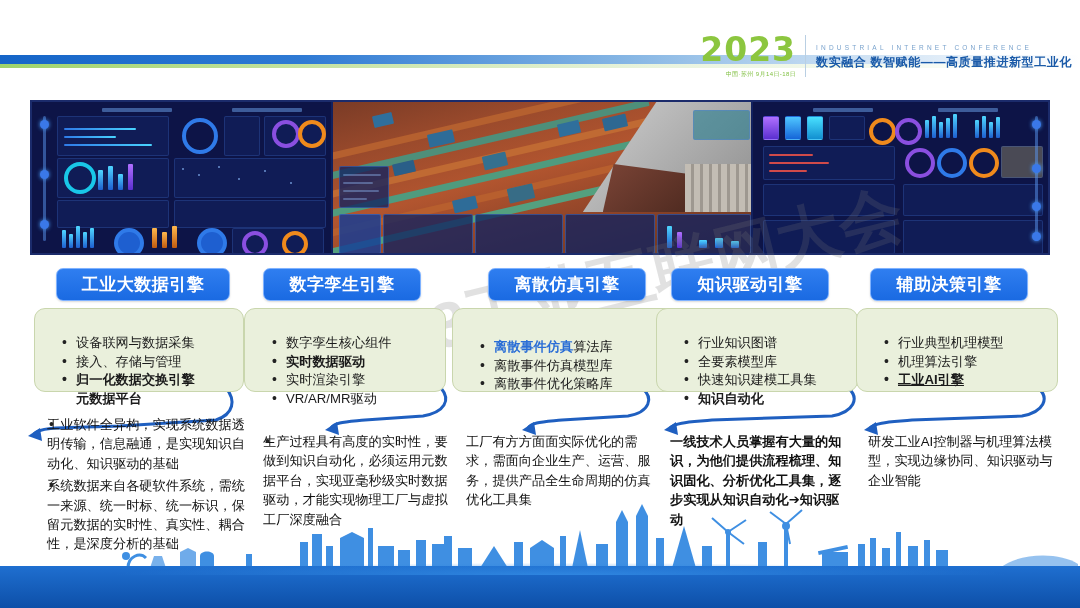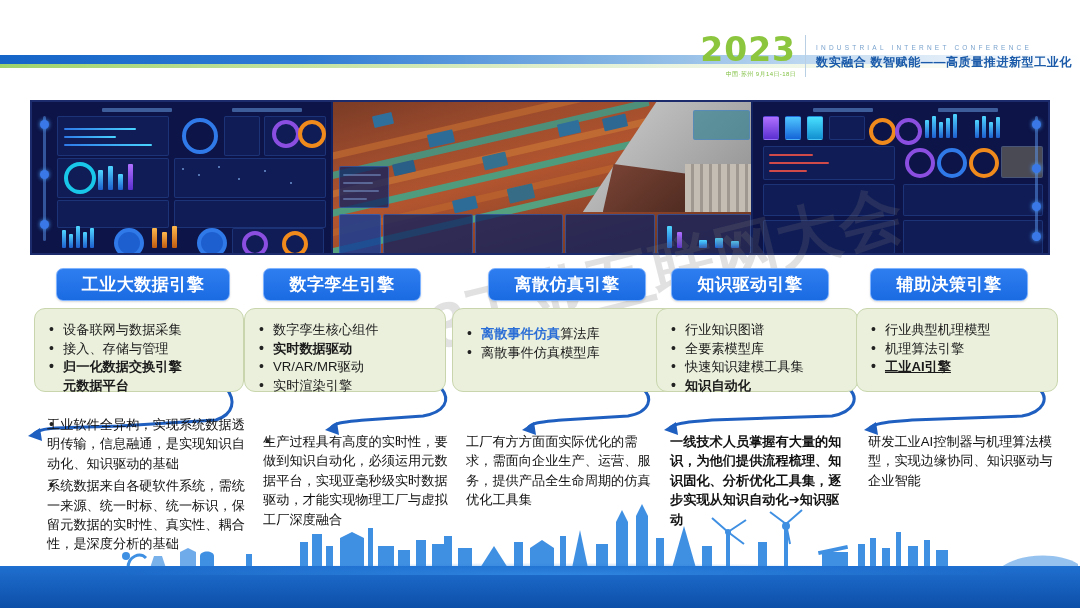--- a/index.html
+++ b/index.html
@@ -81,21 +81,21 @@
     letter-spacing:.5px;white-space:nowrap;
     box-shadow:0 1px 2px rgba(0,0,0,.15);
   }
 
   
   .gbox{
     position:absolute;
     background:#eaf0dc;border:1px solid #c9d6ad;border-radius:11px;
     box-sizing:border-box;padding:8px 6px 8px 6px;
   }
-  .gbox ul{margin:4px;padding:0;list-style:none;}
+  .gbox ul{margin:17px;padding:0;list-style:none;}
   .gbox li{
     font-size:13.2px;color:#1b1b1b;line-height:1.42;
     padding-left:18px;position:relative;white-space:nowrap;
   }
   .gbox li::before{
     content:"•";position:absolute;left:4px;top:-1px;font-size:14px;color:#222;
   }
   .gbox li.nodot::before{content:"";}
   .hl{color:#2b6ed6;font-weight:bold;}
   .hl-u{color:#2b6ed6;font-weight:bold;text-decoration:underline;}
@@ -315,33 +315,34 @@
 <div class="para" style="left:32px;top:415px;width:214px;">
   <p style="position:relative;"><span class="dot">•</span><span>工业软件全异构，实现系统数据透明传输，信息融通，是实现知识自动化、知识驱动的基础</span></p>
   <p style="position:relative;"><span class="dot">•</span><span>系统数据来自各硬软件系统，需统一来源、统一时标、统一标识，保留元数据的实时性、真实性、耦合性，是深度分析的基础</span></p>
 </div>
 
 <div class="pill" style="left:263px;top:268px;width:156px;">数字孪生引擎</div>
 <div class="gbox" style="left:244px;top:308px;width:202px;height:84px;">
   <ul>
     <li>数字孪生核心组件</li>
     <li class="hl">实时数据驱动</li>
+    <li>实时渲染引擎</li>
     <li>VR/AR/MR驱动</li>
-    <li>实时渲染引擎</li>
   </ul>
 </div>
 <div class="para" style="left:248px;top:432px;width:206px;">
   <p style="position:relative;"><span class="dot">•</span><span>生产过程具有高度的实时性，要做到知识自动化，必须运用元数据平台，实现亚毫秒级实时数据驱动，才能实现物理工厂与虚拟工厂深度融合</span></p>
 </div>
 
 <div class="pill" style="left:488px;top:268px;width:156px;">离散仿真引擎</div>
 <div class="gbox" style="left:452px;top:308px;width:232px;height:84px;padding-top:12px;">
   <ul>
     <li><span class="hl">离散事件仿真</span><span>算法库</span></li>
     <li>离散事件仿真模型库</li>
+    <li>离散事件优化策略库</li>
   </ul>
 </div>
 <div class="para" style="left:460px;top:432px;width:200px;padding-left:6px;">
   <p><span>工厂有方方面面实际优化的需求，需面向企业生产、运营、服务，提供产品全生命周期的仿真优化工具集</span></p>
 </div>
 
 <div class="pill" style="left:671px;top:268px;width:156px;">知识驱动引擎</div>
 <div class="gbox" style="left:656px;top:308px;width:202px;height:84px;">
   <ul>
     <li>行业知识图谱</li>

